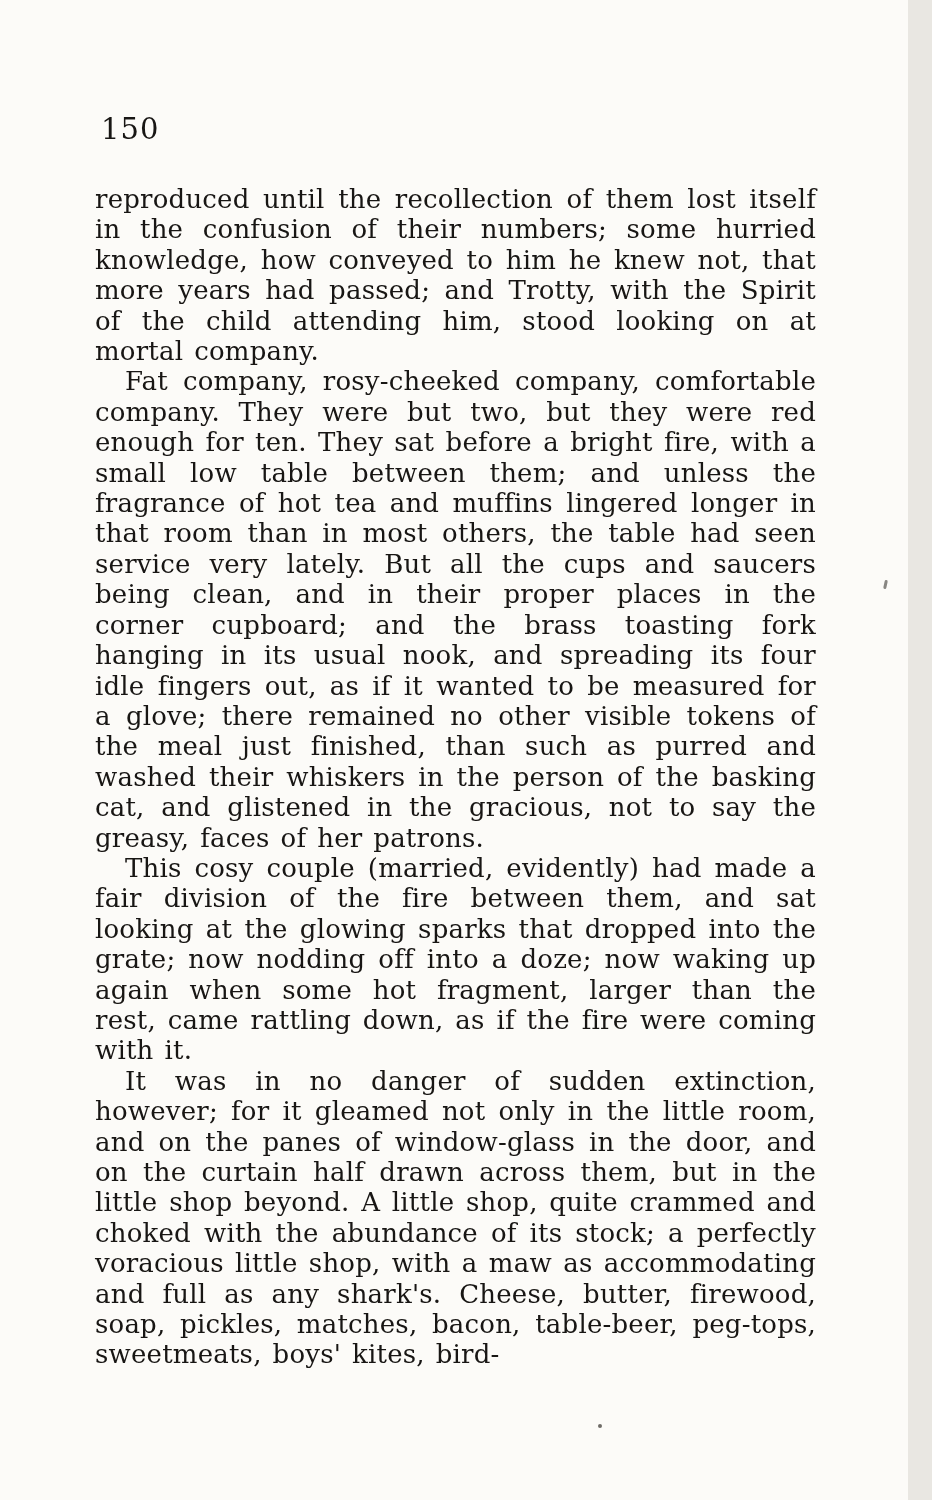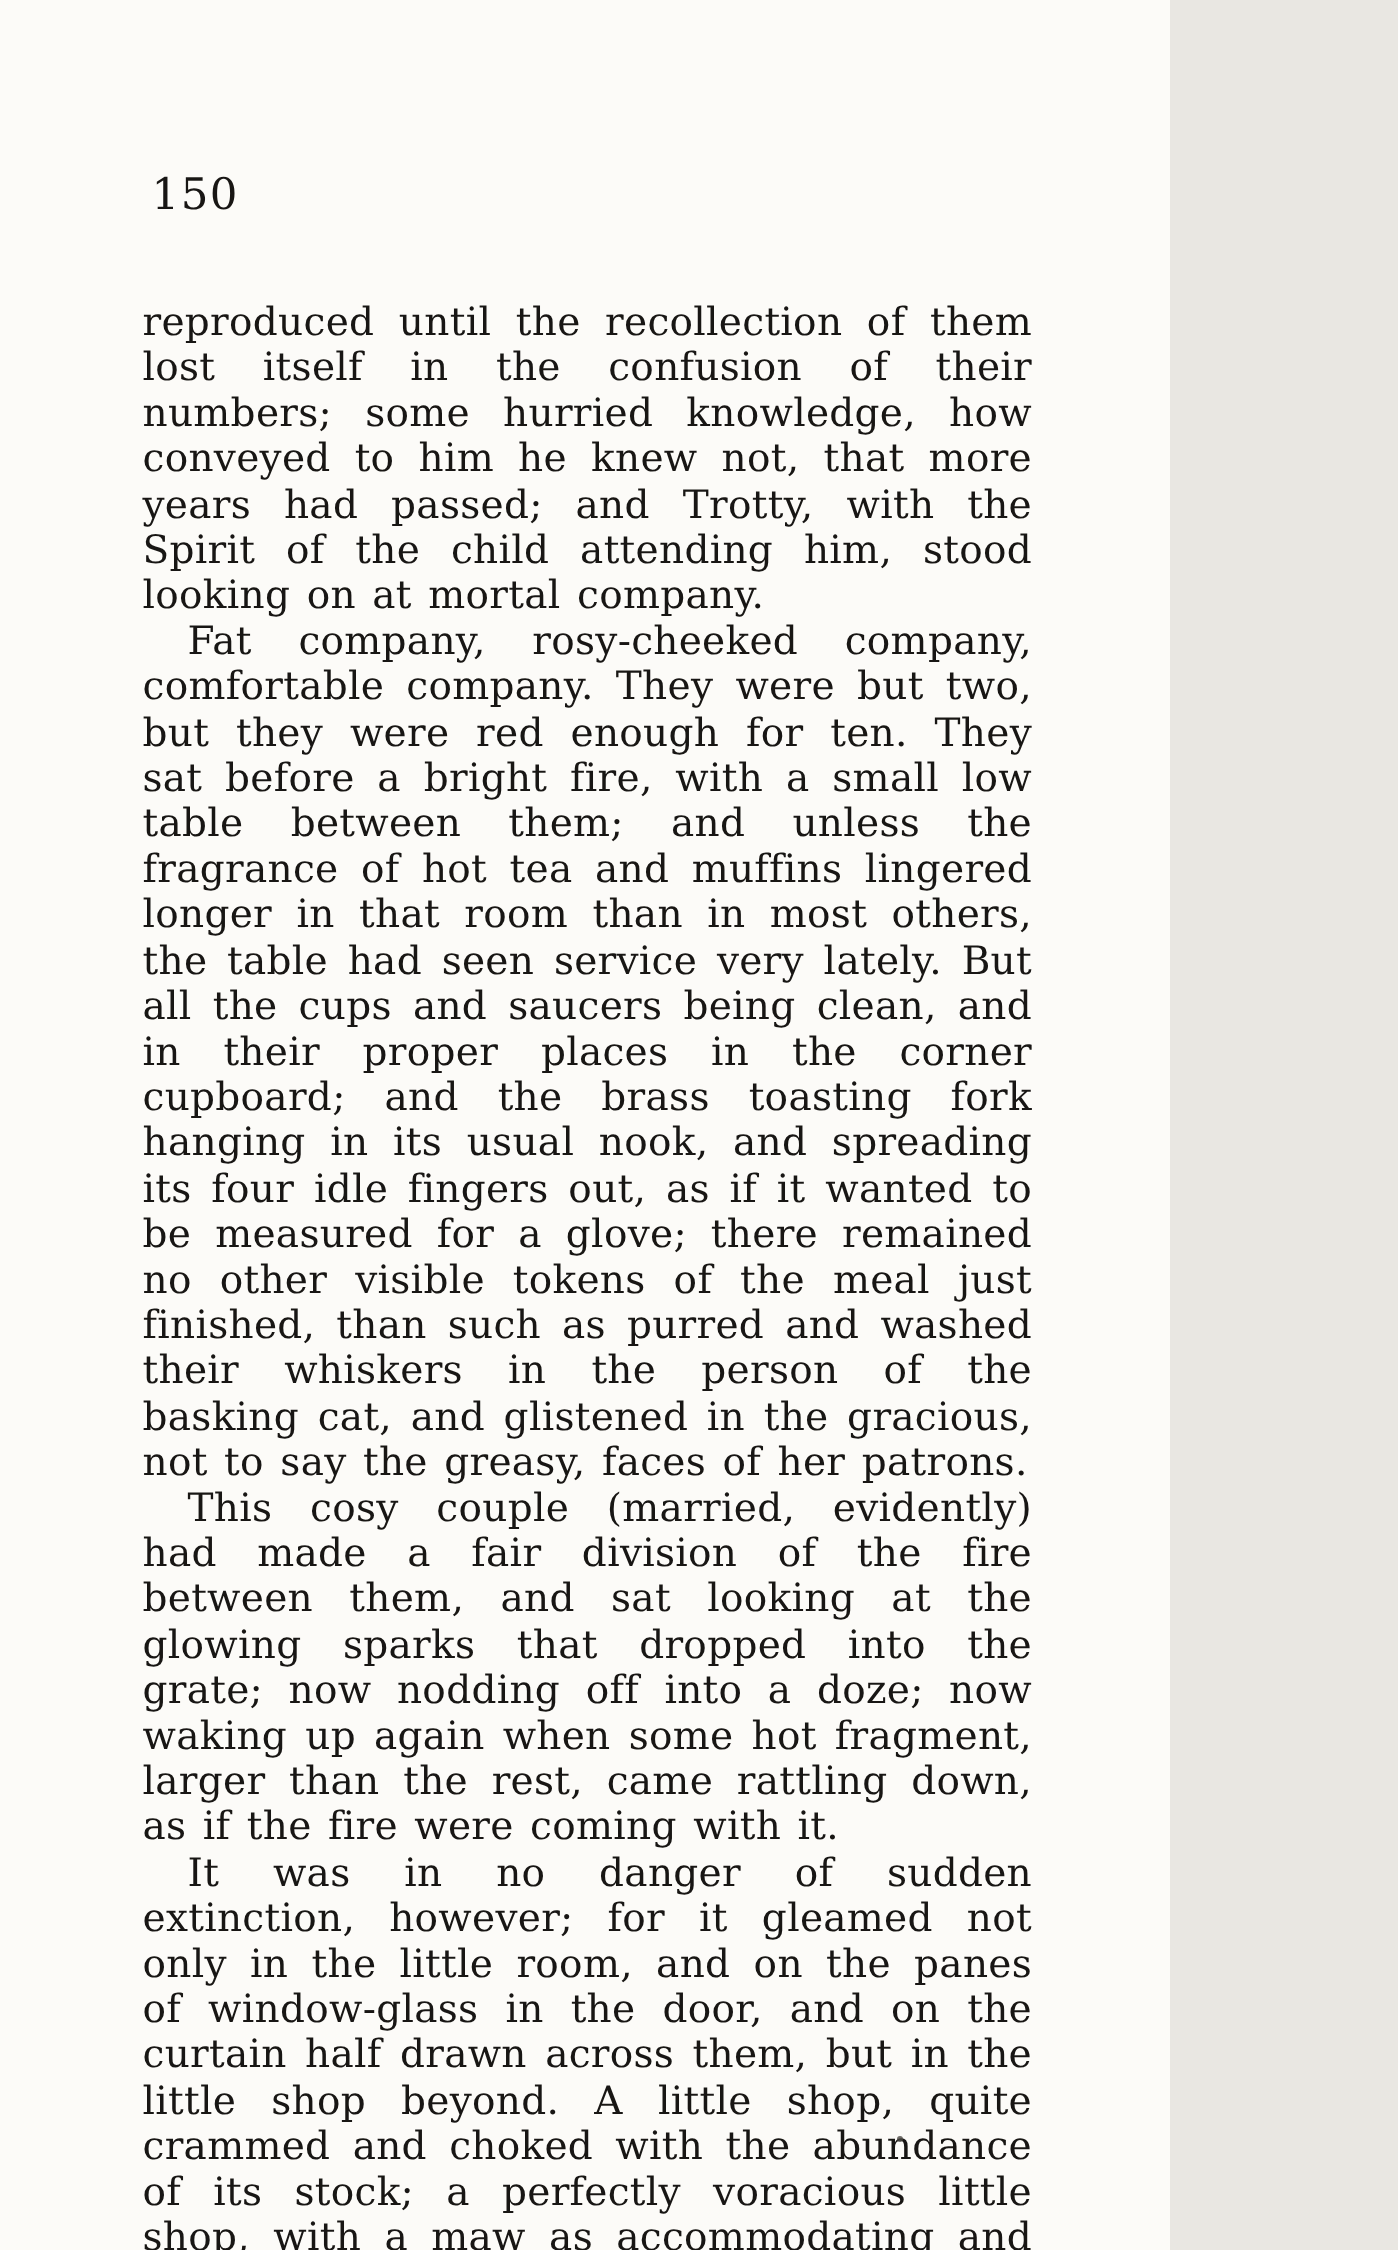--- a/index.html
+++ b/index.html
@@ -2,21 +2,21 @@
 <html><head>
 <meta charset="utf-8">
 <style>
   html, body {
     margin: 0;
     padding: 0;
     background: #e9e7e2;
   }
   .page {
     position: relative;
-    width: 780px;
+    width: 908px;
     height: 1500px;
     margin: 0;
     background: #fcfbf8;
     box-sizing: border-box;
     padding: 112px 92px 0 95px;
     font-family: "DejaVu Serif", "Liberation Serif", serif;
     color: #181614;
     overflow: hidden;
   }
   .page-header {
@@ -33,21 +33,21 @@
   .running-title {
     position: absolute;
     left: 0;
     right: 0;
     top: 0;
     text-align: center;
     font-style: italic;
     letter-spacing: 0.5px;
   }
   .page-body {
-    margin-top: 44px;
+    margin-top: 28px;
     font-size: 26px;
     line-height: 30.4px;
     text-align: justify;
     letter-spacing: 0.2px;
     word-spacing: 2.5px;
   }
   .para {
     margin: 0;
     padding: 0;
     text-indent: 30px;

